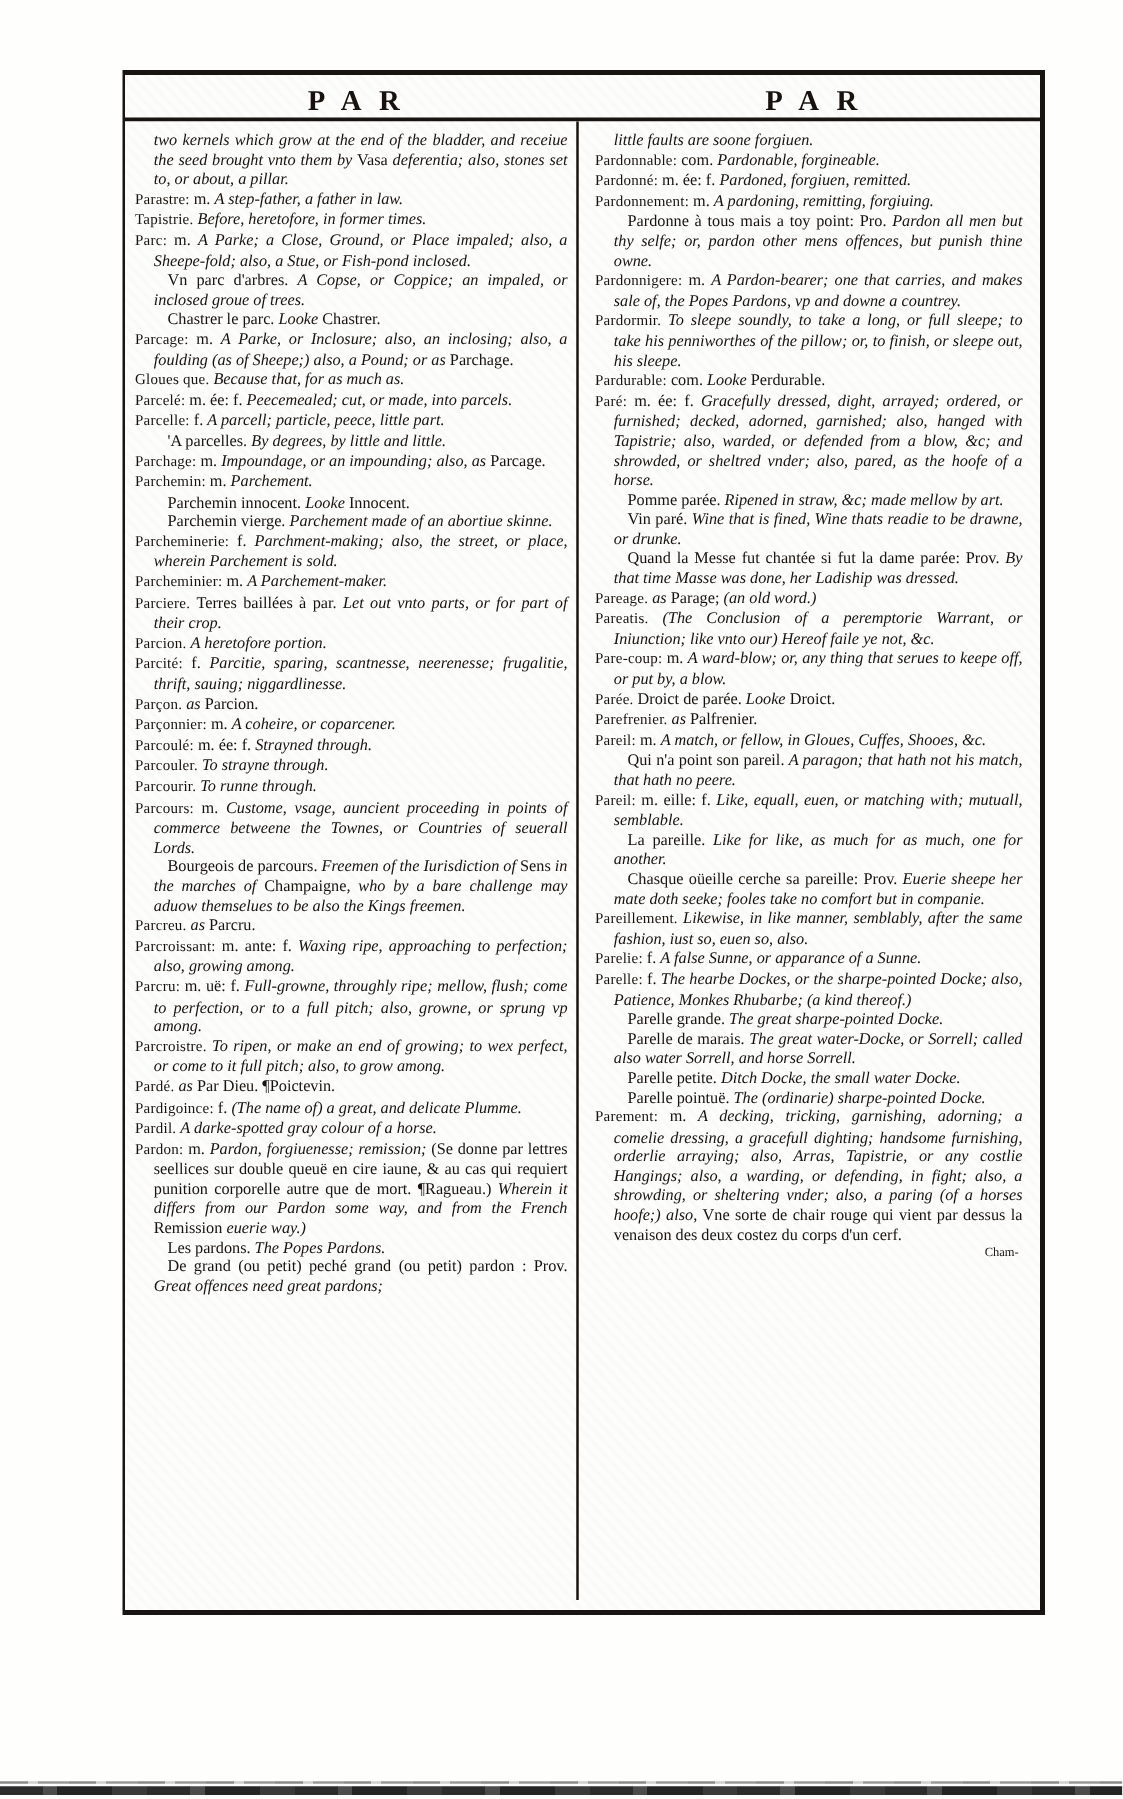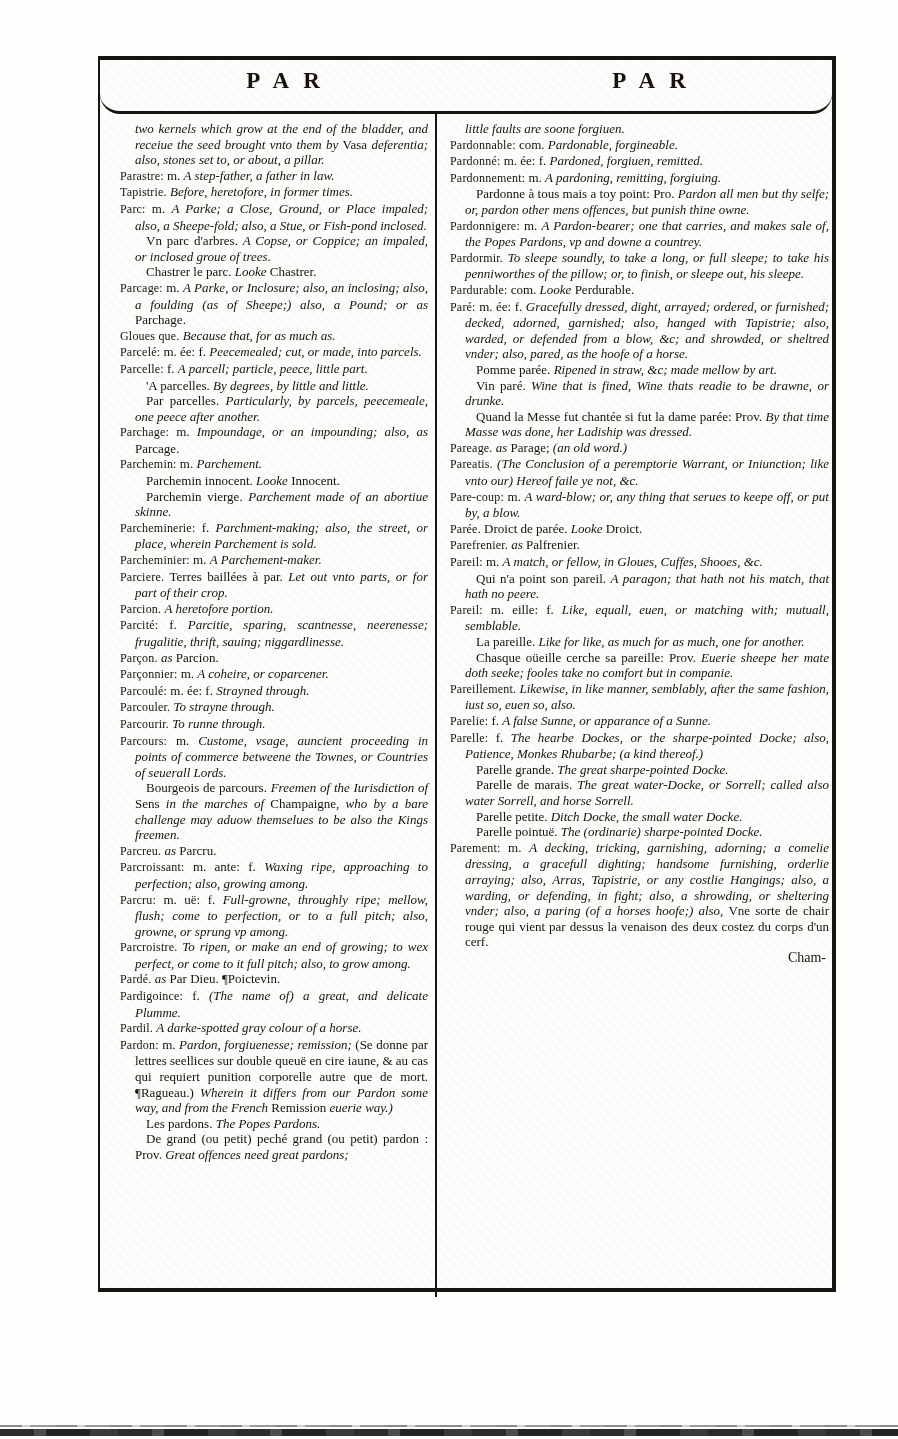--- a/index.html
+++ b/index.html
@@ -22,24 +22,23 @@
     border-top: 4px solid #181411;
     border-right: 4px solid #181411;
     border-bottom: 4px solid #181411;
     border-left: 2px solid #181411;
     background:
       repeating-linear-gradient(47deg, rgba(40,35,28,0.016) 0 3px, rgba(255,255,255,0) 3px 7px),
       #fdfdfb;
   }
   .running-head {
     display: flex;
-    height: 54px;
+    height: 37px;
     border-bottom: 3px solid #181411;
     box-sizing: border-box;
-    border-radius: 20px;
   }
   .head-cell {
     flex: 1;
     text-align: center;
     font-weight: bold;
     font-size: 23px;
     letter-spacing: 14px;
     padding-top: 8px;
     text-indent: 14px; 
   }
@@ -50,35 +49,35 @@
   }
   .col {
     box-sizing: border-box;
     overflow: hidden;
     padding-top: 7px;
     font-size: 13px;
     line-height: 15.6px;
     text-align: justify;
   }
   .col-left {
-    width: 337px;
+    width: 363px;
     border-right: 2px solid #181411;
-    padding-left: 20px;
+    padding-left: 8px;
     padding-right: 7px;
   }
   .col-right {
     flex: 1;
     padding-left: 13px;
-    padding-right: 3px;
+    padding-right: 14px;
   }
   p.entry, p.sub, p.continuation, p.catchword { margin: 0; }
   p.entry { padding-left: 15px; text-indent: -15px; }
   p.sub { padding-left: 15px; text-indent: 11px; }
   p.continuation { padding-left: 15px; }
-  p.catchword { text-align: right; padding-right: 3px; font-size: 14px; }
+  p.catchword { text-align: right; padding-right: 3px; font-size: 10px; }
   .hw { font-style: normal; font-size: 12px; letter-spacing: 0.2px; }
   .rom { font-style: normal; }
   .ital { font-style: italic; }
   .scan-band {
     position: absolute;
     left: 0;
     bottom: 0;
     width: 898px;
     height: 14px;
   }
@@ -108,21 +107,20 @@
           <p class="entry"><span class="hw">Parastre: </span><span class="rom">m. </span><span class="ital">A step-father, a father in law.</span></p>
           <p class="entry"><span class="hw">Tapistrie. </span><span class="ital">Before, heretofore, in former times.</span></p>
           <p class="entry"><span class="hw">Parc: </span><span class="rom">m. </span><span class="ital">A Parke; a Close, Ground, or Place impaled; also, a Sheepe-fold; also, a Stue, or Fish-pond inclosed.</span></p>
           <p class="sub"><span class="rom">Vn parc d'arbres. </span><span class="ital">A Copse, or Coppice; an impaled, or inclosed groue of trees.</span></p>
           <p class="sub"><span class="rom">Chastrer le parc. </span><span class="ital">Looke </span><span class="rom">Chastrer.</span></p>
           <p class="entry"><span class="hw">Parcage: </span><span class="rom">m. </span><span class="ital">A Parke, or Inclosure; also, an inclosing; also, a foulding (as of Sheepe;) also, a Pound; or as </span><span class="rom">Parchage.</span></p>
           <p class="entry"><span class="hw">Gloues que. </span><span class="ital">Because that, for as much as.</span></p>
           <p class="entry"><span class="hw">Parcelé: </span><span class="rom">m. ée: f. </span><span class="ital">Peecemealed; cut, or made, into parcels.</span></p>
           <p class="entry"><span class="hw">Parcelle: </span><span class="rom">f. </span><span class="ital">A parcell; particle, peece, little part.</span></p>
           <p class="sub"><span class="rom">'A parcelles. </span><span class="ital">By degrees, by little and little.</span></p>
-          <p class="sub"><span class="rom">Par parcelles. </span><span class="ital">Particularly, by parcels, peecemeale, one peece after another.</span></p>
           <p class="entry"><span class="hw">Parchage: </span><span class="rom">m. </span><span class="ital">Impoundage, or an impounding; also, as </span><span class="rom">Parcage.</span></p>
           <p class="entry"><span class="hw">Parchemin: </span><span class="rom">m. </span><span class="ital">Parchement.</span></p>
           <p class="sub"><span class="rom">Parchemin innocent. </span><span class="ital">Looke </span><span class="rom">Innocent.</span></p>
           <p class="sub"><span class="rom">Parchemin vierge. </span><span class="ital">Parchement made of an abortiue skinne.</span></p>
           <p class="entry"><span class="hw">Parcheminerie: </span><span class="rom">f. </span><span class="ital">Parchment-making; also, the street, or place, wherein Parchement is sold.</span></p>
           <p class="entry"><span class="hw">Parcheminier: </span><span class="rom">m. </span><span class="ital">A Parchement-maker.</span></p>
           <p class="entry"><span class="hw">Parciere. </span><span class="rom">Terres baillées à par. </span><span class="ital">Let out vnto parts, or for part of their crop.</span></p>
           <p class="entry"><span class="hw">Parcion. </span><span class="ital">A heretofore portion.</span></p>
           <p class="entry"><span class="hw">Parcité: </span><span class="rom">f. </span><span class="ital">Parcitie, sparing, scantnesse, neerenesse; frugalitie, thrift, sauing; niggardlinesse.</span></p>
           <p class="entry"><span class="hw">Parçon. </span><span class="ital">as </span><span class="rom">Parcion.</span></p>

